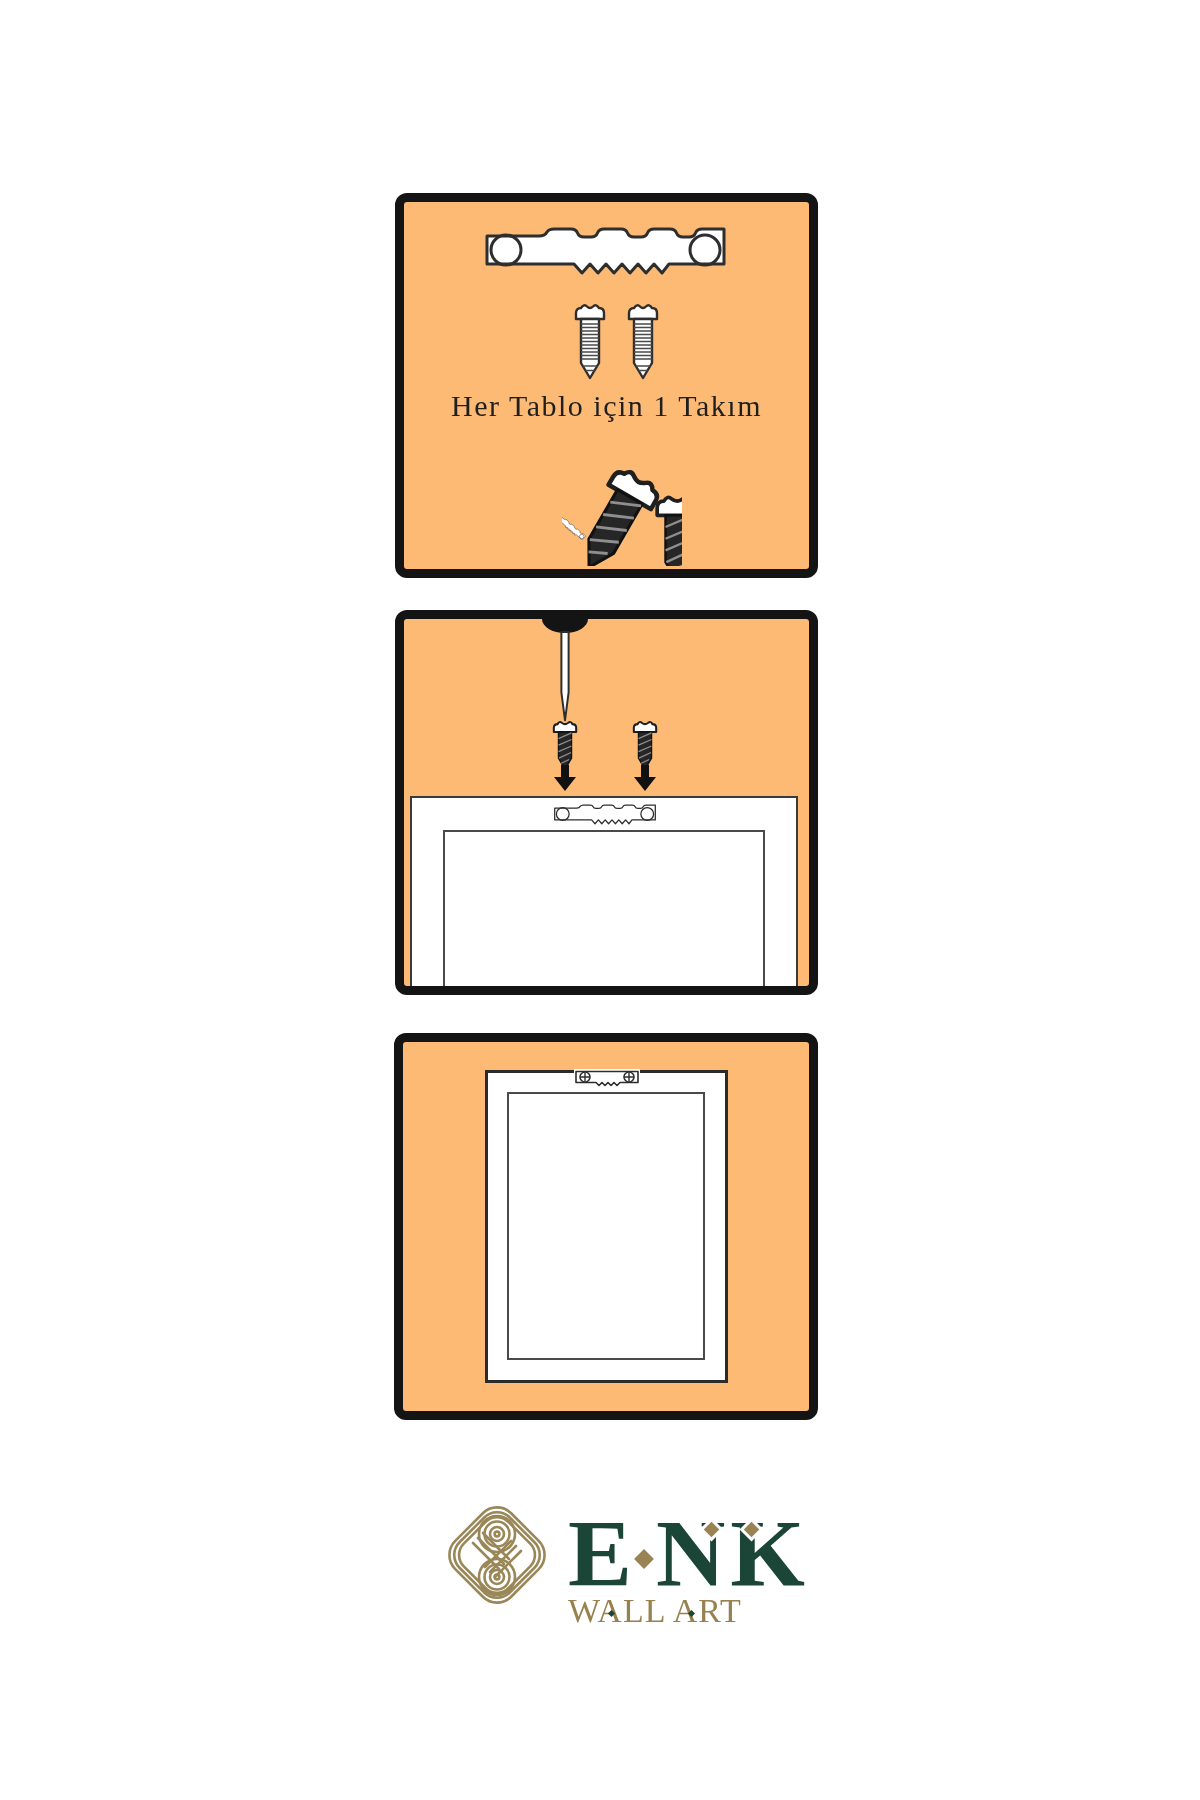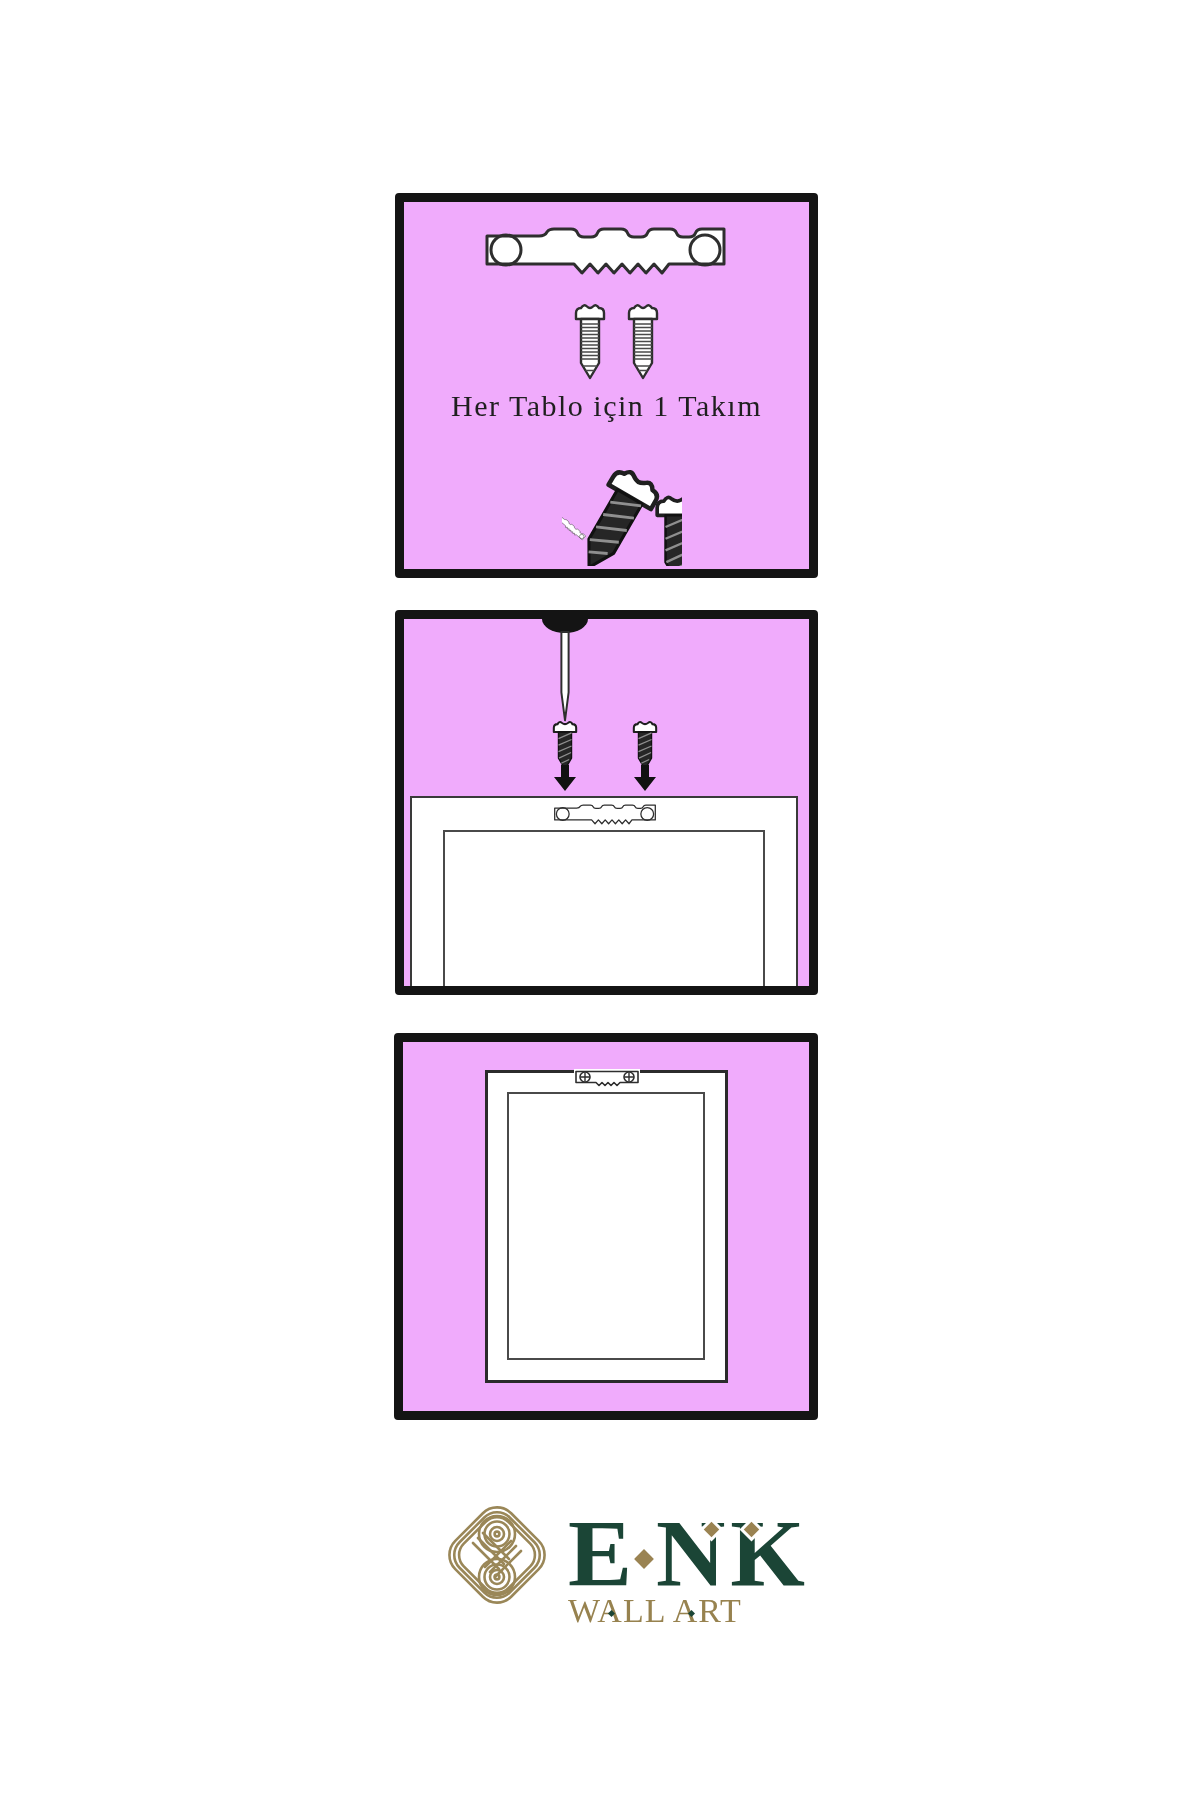--- a/index.html
+++ b/index.html
@@ -1,19 +1,19 @@
 <!DOCTYPE html>
 <html><head>
 <meta charset="utf-8">
 <style>
   html,body{margin:0;padding:0;background:#ffffff;}
   .sheet{position:relative;width:1200px;height:1800px;background:#ffffff;overflow:hidden;
          font-family:"Liberation Serif", serif;}
   .abs{position:absolute;}
-  .panel{position:absolute;border:9px solid #141414;background:#f0abfc;box-sizing:border-box;border-radius:4px;}
+  .panel{position:absolute;border:9px solid #141414;background:#fdba74;box-sizing:border-box;border-radius:12px;}
   #panel1{left:395px;top:193px;width:423px;height:385px;}
   #panel2{left:395px;top:610px;width:423px;height:385px;}
   #panel3{left:394px;top:1033px;width:424px;height:387px;}
   .caption{position:absolute;left:0;right:0;top:186px;text-align:center;
            font-size:30px;letter-spacing:1.5px;color:#1f1f1f;line-height:36px;}
   
   .fb-outer{position:absolute;left:6px;top:177px;width:388px;height:190px;
             border:2px solid #3a3a3a;border-bottom:none;box-sizing:border-box;background:#fff;}
   .fb-inner{position:absolute;left:39px;top:211px;width:322px;height:156px;
             border:2px solid #4a4a4a;border-bottom:none;box-sizing:border-box;background:#fff;}

